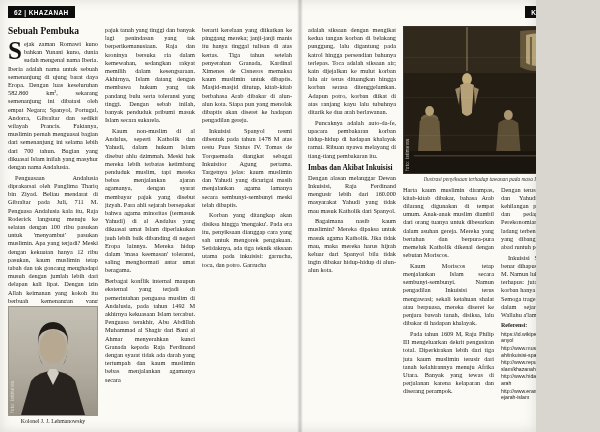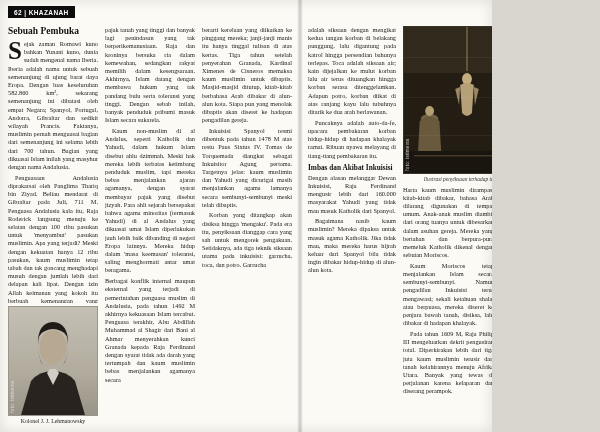--- a/index.html
+++ b/index.html
@@ -2,21 +2,21 @@
 <html><head>
 <meta charset="utf-8">
 <style>
   html,body{margin:0;padding:0;}
   body{
     width:600px;height:432px;overflow:hidden;
     background:#d9d6cf;
     font-family:"Liberation Serif", serif;
   }
   .spread{
-    position:relative;width:492px;height:432px;
+    position:relative;width:536px;height:432px;
     background:#fbfaf5;overflow:hidden;
     box-shadow:inset 0 0 14px rgba(0,0,0,0.12);
   }
   .gutter{
     position:absolute;left:297px;top:0;width:6px;height:432px;
     background:linear-gradient(90deg, rgba(0,0,0,0) 0%, rgba(0,0,0,0.20) 50%, rgba(0,0,0,0) 100%);
     z-index:3;
   }
   .page{position:absolute;top:0;height:432px;width:300px;}
   .page.left{left:0;}

